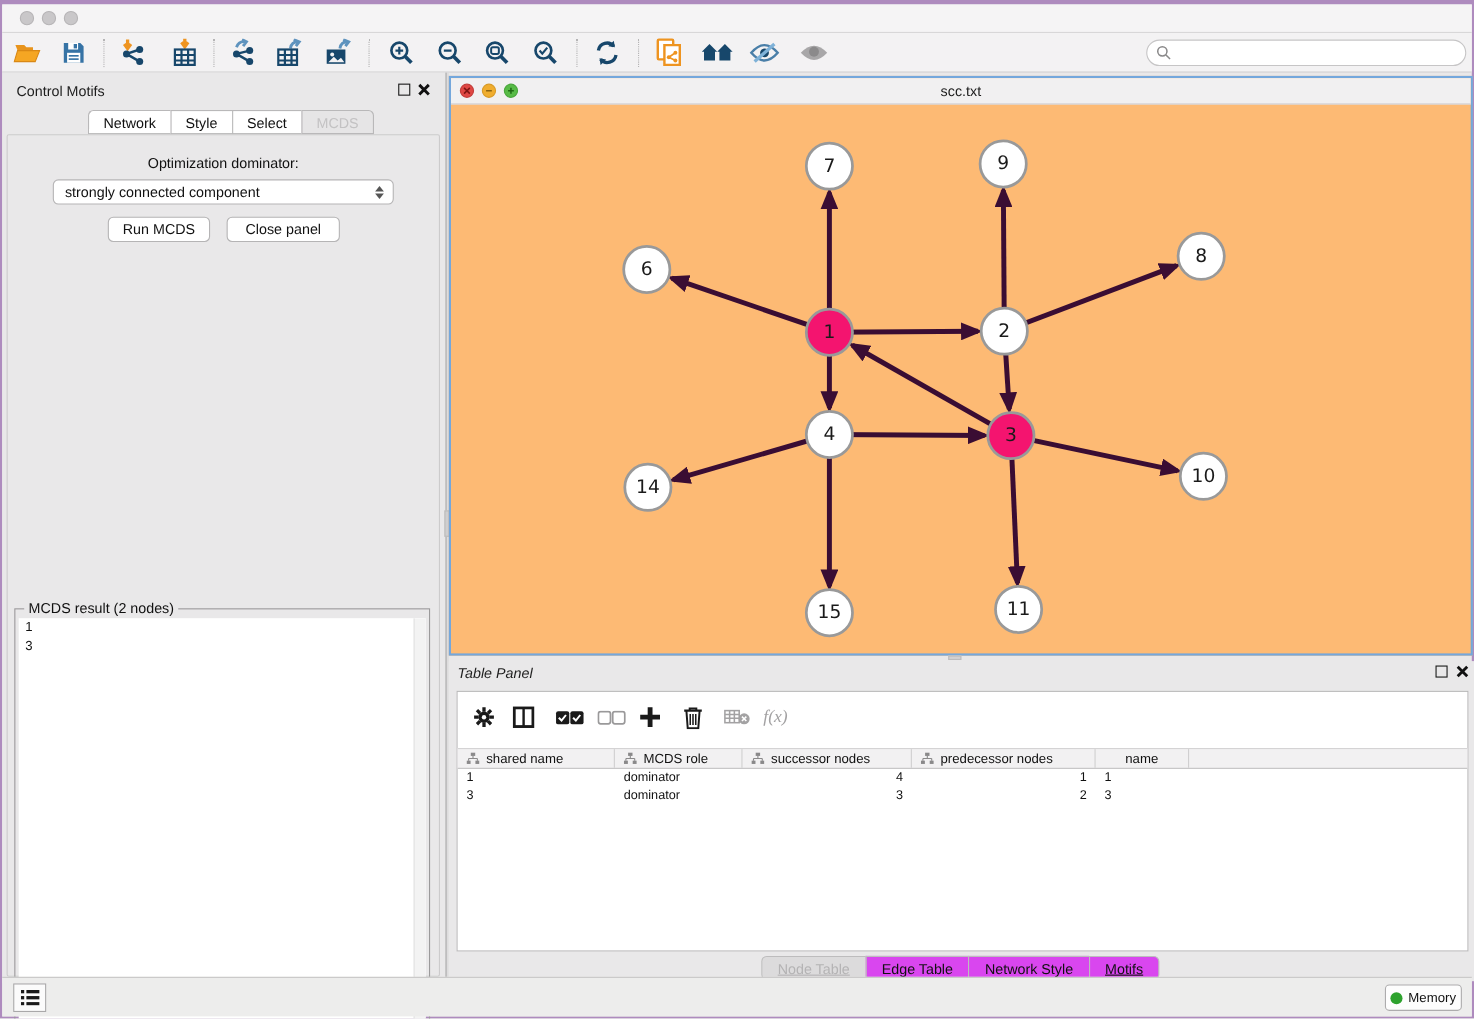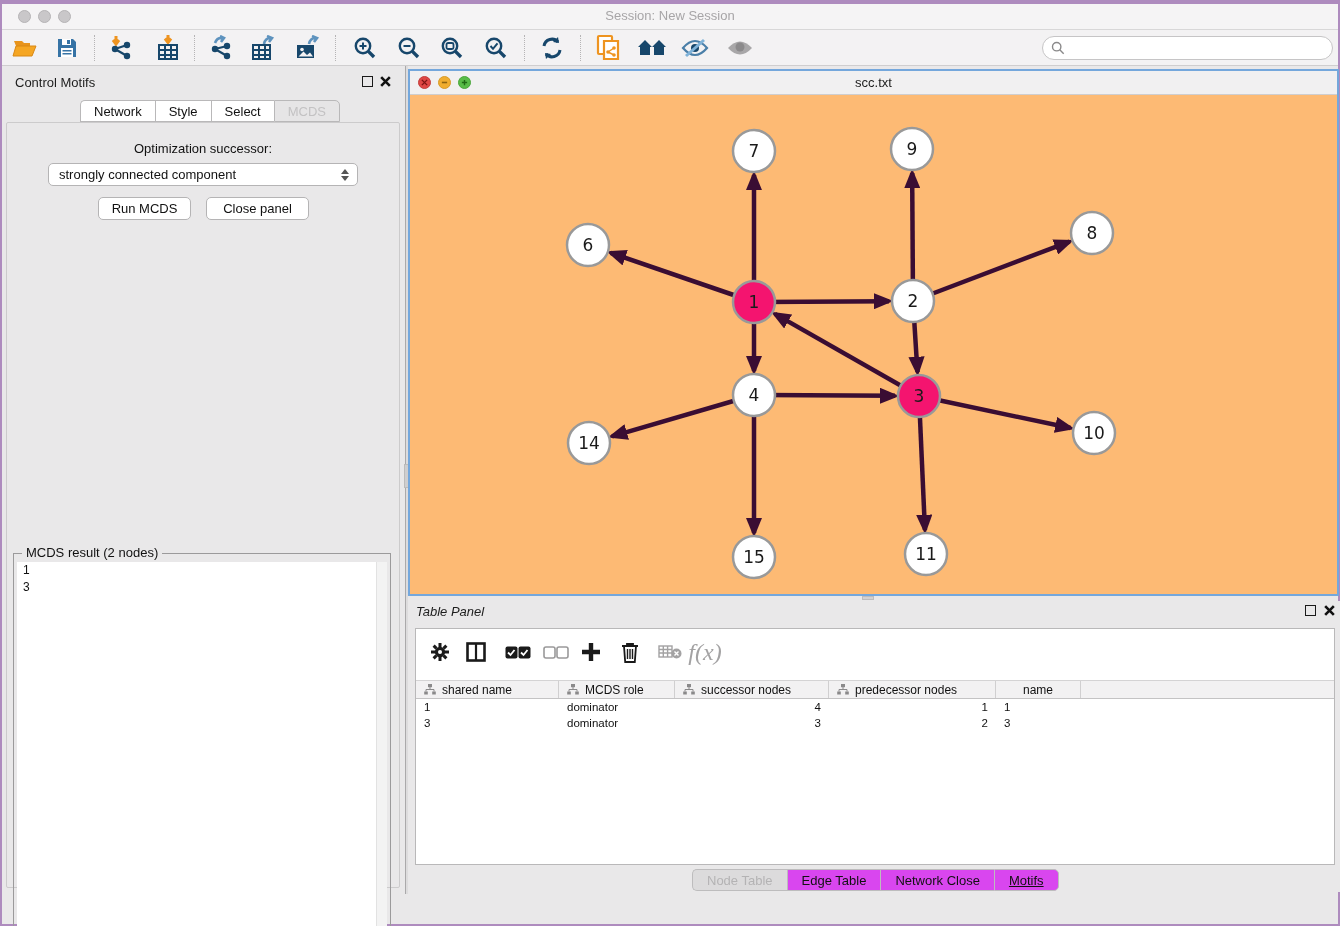--- a/index.html
+++ b/index.html
@@ -74,32 +74,32 @@
   .net-title { position:absolute; top:4px; width:100%; text-align:center; font-size:13px; color:#1c1c1c; }
   #graph { position:absolute; left:0; top:24px; }
 
   
   .hsplit-handle { position:absolute; left:860px; top:592px; width:12px; height:4px; background:#d2d1d2; border:1px solid #bdbcbd; }
 
   
   .tpanel { position:absolute; left:406px; top:597px; width:932px; height:291px; background:#e9e8e9; }
   .tp-container { position:absolute; left:7px; top:27px; width:920px; height:237px; background:#fff; border:1px solid #b9b8b9; }
   .tp-tool { position:absolute; top:6px; width:34px; height:34px; display:flex; align-items:center; justify-content:center; }
-  .fx { font-family:"Liberation Serif","DejaVu Serif",serif; font-style:italic; font-size:24px; color:#a3a2a3;text-align:right; }
+  .fx { font-family:"Liberation Serif","DejaVu Serif",serif; font-style:italic; font-size:16px; color:#a3a2a3;text-align:right; }
   .thead { position:absolute; left:0; top:51px; width:100%; height:19px; background:#f2f1f2;
            border-top:1px solid #d4d3d4; border-bottom:1px solid #c4c3c4; display:flex; }
   .th { height:100%; display:flex; align-items:center; gap:6px; padding-left:8px; font-size:12px; color:#111;
         border-right:1px solid #d0cfd0; }
   .trow { position:absolute; left:0; width:100%; height:16px; display:flex; }
   .td { height:100%; font-size:11.5px; color:#111; padding:1px 8px 0 8px; }
   .td.r { text-align:right; }
   .tp-tabs { position:absolute; left:284px; top:268px; height:22px; display:flex; }
   .tp-tab { height:22px; padding:0 14px; font-size:13px; line-height:21px; background:#d946ef; color:#111;
             border:1px solid #bdbcbd; border-right:none; }
-  .tp-tab:first-child { border-radius:5px 0 0 5px; }
+  .tp-tab:first-child { border-radius:5px 0 0 5px;text-decoration:underline; }
   .tp-tab.last { border-right:1px solid #bdbcbd; border-radius:0 5px 5px 0;text-decoration:underline; }
   .tp-tab.active { background:#dcdbdc; color:#b4b3b4; }
 
   
   .statusbar { position:absolute; left:0; bottom:0; width:100%; height:36px; background:#ededec;
                border-top:1px solid #c7c6c7; }
   .list-btn { position:absolute; left:10px; top:5px; width:30px; height:26px; background:#fbfbfb;
               border:1px solid #a9a8a9; display:flex; align-items:center; justify-content:center; }
   .mem-btn { position:absolute; right:9px; top:6px; width:70px; height:24px; background:#fdfdfd;
              border:1px solid #adacad; border-radius:4px; display:flex; align-items:center; justify-content:center; gap:5px; }
@@ -109,21 +109,20 @@
 </style>
 </head>
 <body>
 
 <div id="app">
 
   <div class="titlebar">
     <span class="traffic t1"></span>
     <span class="traffic t2"></span>
     <span class="traffic t3"></span>
-    <div class="win-title">Session: New Session</div>
   </div>
 
   <div class="toolbar">
     <span class="tool" style="left:8px">
       <svg width="26" height="22" viewBox="0 0 26 22">
           <path d="M2 4 h8 l2 2 h6 v3 H4 z" fill="#e8941c"></path>
           <path d="M4 9 h20 l-4 10 H1 z" fill="#f5a623" stroke="#d98815" stroke-width="1"></path>
         </svg>
     </span>
     <span class="tool" style="left:50px">
@@ -267,21 +266,21 @@
           <path d="M2 2 L10 10 M10 2 L2 10" stroke="#111" stroke-width="2.4"></path>
         </svg>
     </div>
     <div class="cp-tabs">
       <span class="cp-tab">Network</span>
       <span class="cp-tab">Style</span>
       <span class="cp-tab">Select</span>
       <span class="cp-tab last active">MCDS</span>
     </div>
     <div class="cp-body">
-      <div class="opt-label">Optimization successor:</div>
+      <div class="opt-label">Optimization dominator:</div>
       <div class="combo">
         <span>strongly connected component</span>
         <span class="combo-stepper">
             <span class="arr-up"></span>
             <span class="arr-dn"></span>
           </span>
       </div>
       <div class="btn" style="left:91px; width:93px;">Run MCDS</div>
       <div class="btn" style="left:199px; width:103px;">Close panel</div>
       <div class="groupbox">
@@ -508,19 +507,37 @@
         <div class="td" style="width:116px">dominator</div>
         <div class="td r" style="width:154px">3</div>
         <div class="td r" style="width:167px">2</div>
         <div class="td" style="width:85px">3</div>
       </div>
     </div>
 
     <div class="tp-tabs">
       <span class="tp-tab active">Node Table</span>
       <span class="tp-tab">Edge Table</span>
-      <span class="tp-tab">Network Close</span>
+      <span class="tp-tab">Network Style</span>
       <span class="tp-tab last">Motifs</span>
     </div>
   </div>
 
+  <div class="statusbar">
+    <span class="list-btn">
+      <svg width="17" height="14" viewBox="0 0 17 14">
+          <g fill="#1a1a1a">
+            <rect x="0" y="0" width="3" height="3"></rect>
+            <rect x="5" y="0" width="12" height="3"></rect>
+            <rect x="0" y="5.5" width="3" height="3"></rect>
+            <rect x="5" y="5.5" width="12" height="3"></rect>
+            <rect x="0" y="11" width="3" height="3"></rect>
+            <rect x="5" y="11" width="12" height="3"></rect>
+          </g>
+        </svg>
+    </span>
+    <span class="mem-btn">
+      <span class="mem-dot"></span>
+      <span class="mem-label">Memory</span>
+    </span>
+  </div>
 
 </div>
 
 </body></html>

